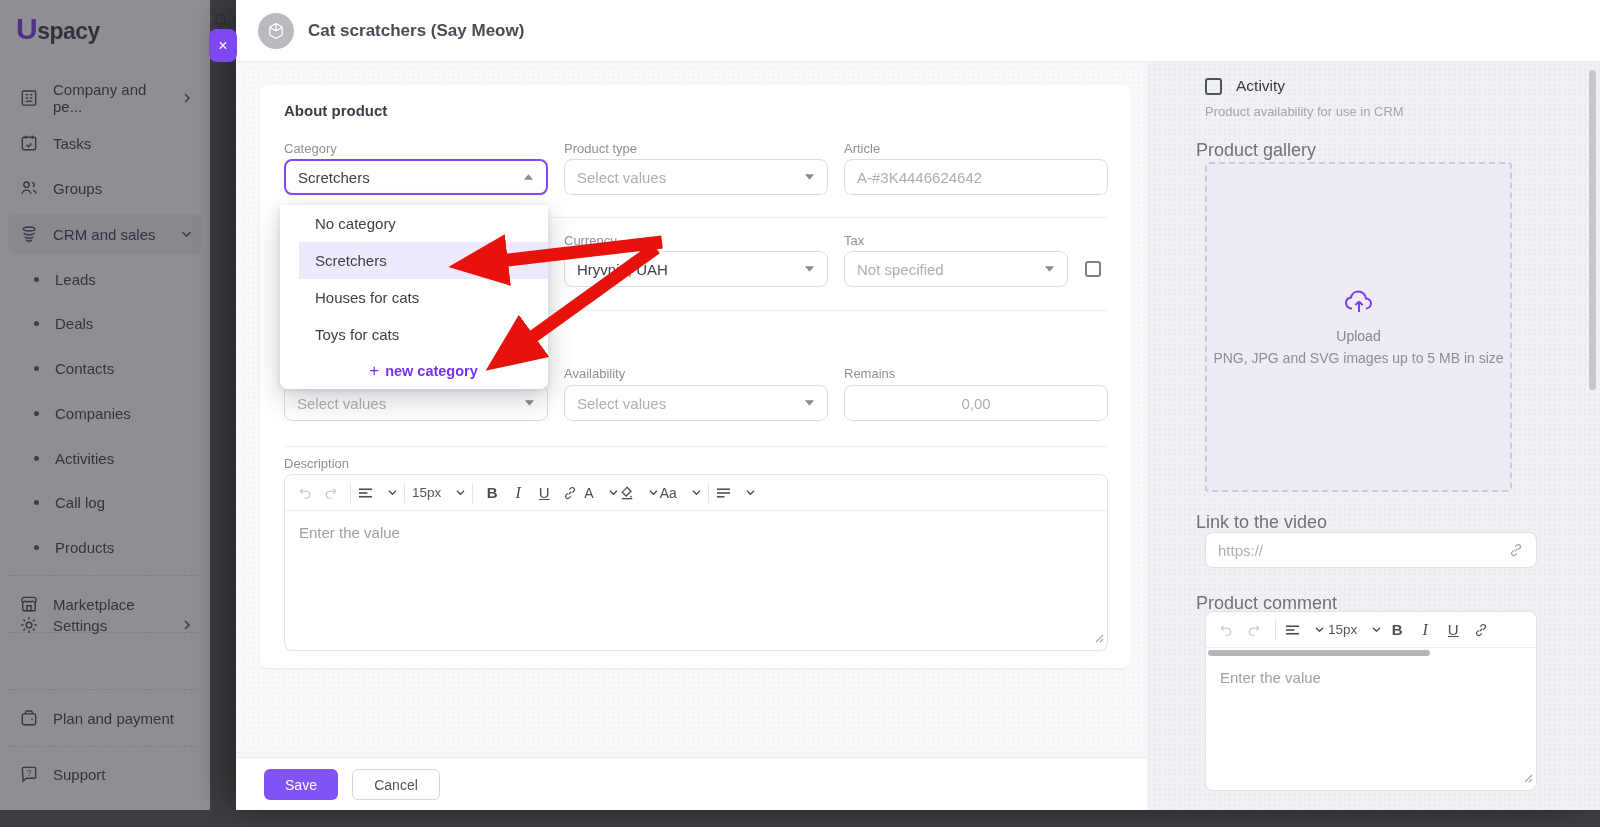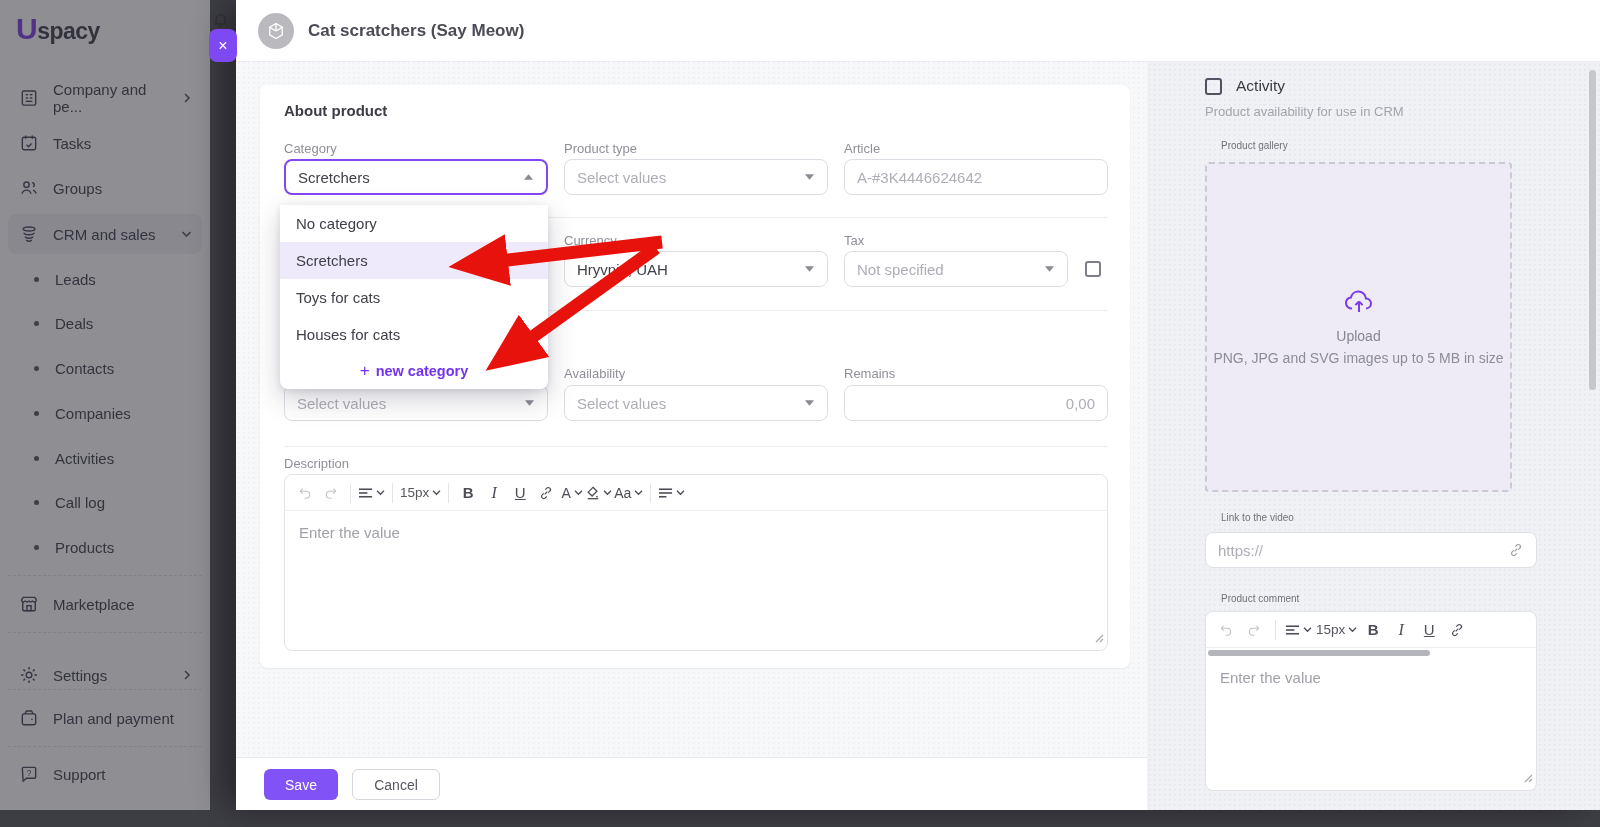--- a/index.html
+++ b/index.html
@@ -44,57 +44,57 @@
   .f-label { position:absolute; font-size:13px; color:#8f9098; }
   .field { position:absolute; height:36px; border:1px solid #dcdde2; border-radius:8px; background:#fff;
     display:flex; align-items:center; padding:0 12px; font-size:15px; cursor:pointer; }
   .field .ph { color:#adaeb6; }
   .field .val { color:#3f4049; }
   .caret { margin-left:auto; display:flex; color:#8a8b93; }
   .divider { position:absolute; left:24px; right:22px; border-top:1px solid #eceef0; }
   .checkbox { position:absolute; width:16px; height:16px; border:2px solid #7e7f88; border-radius:3px; background:#fff; cursor:pointer; }
   input.text-input { outline:none; border:none; width:100%; font-size:15px; color:#3f4049; font-family:"Liberation Sans",sans-serif; background:transparent; }
   input.text-input::placeholder { color:#adaeb6; opacity:1; }
-  .right-align { text-align:right; }
+  .right-align { text-align:center; }
 
   
   .dropdown { position:absolute; left:44px; top:205px; width:268px; background:#fff; z-index:30;
-    border-radius:0 0 8px 8px; box-shadow:0 10px 28px rgba(40,40,70,0.22), 0 2px 6px rgba(40,40,70,0.12); }
+    border-radius:0 0 8px 8px; box-shadow:0 10px 28px rgba(40,40,70,0.22), 0 2px 6px rgba(40,40,70,0.12);padding-left:19px; }
   .dd-option { height:37px; display:flex; align-items:center; padding-left:16px; font-size:15px; color:#3f4049; cursor:pointer; }
   .dd-option.selected { background:#efeafb; }
   .dd-action { height:36px; display:flex; align-items:center; justify-content:center; gap:6px;
     color:#7433f0; font-size:14.5px; font-weight:bold; cursor:pointer; }
   .dd-action .plus { font-size:17px; font-weight:normal; }
 
   
   .editor { position:absolute; background:#fff; border:1px solid #e2e3e8; border-radius:8px; }
   .toolbar { height:36px; display:flex; align-items:center; padding:0 8px; border-bottom:1px solid #eceef0; gap:2px; }
   .tb { display:flex; align-items:center; justify-content:center; min-width:24px; height:26px; color:#4c4d57;
-    font-size:14px; background:none; border:none; cursor:pointer; gap:3px; font-family:"Liberation Sans",sans-serif; }
+    font-size:14px; background:none; border:none; cursor:pointer; gap:15px; font-family:"Liberation Sans",sans-serif; }
   .tb.dis { color:#c3c4ca; }
   .tb b { font-size:15px; }
   .tb i { font-family:"Liberation Serif",serif; font-size:16px; }
   .tb u { font-size:15px; }
   .tb-size { font-size:13.5px; color:#55565e; }
   .tb-sep { width:1px; height:20px; background:#e4e5e9; margin:0 5px; }
   .editor-body { position:relative; padding:13px 14px; font-size:15px; color:#9fa0a8; }
   .resize-h { position:absolute; right:3px; bottom:3px; }
   .hscroll { height:6px; background:#b4b5bb; border-radius:3px; }
 
   
   .footer { position:absolute; left:0; bottom:0; width:911px; height:53px; background:#fff; border-top:1px solid #e9eaee; z-index:14; }
   .btn-save { position:absolute; left:28px; top:11px; width:74px; height:31px; background:#8152f5; color:#fff;
     border:none; border-radius:6px; font-size:14px; cursor:pointer; font-family:"Liberation Sans",sans-serif; }
   .btn-cancel { position:absolute; left:116px; top:11px; width:88px; height:31px; background:#fff; color:#55565f;
     border:1px solid #d6d7dc; border-radius:6px; font-size:14px; cursor:pointer; font-family:Liberation Sans, sans-serif; }
 
   
   .right-panel { position:absolute; left:911px; top:62px; width:453px; bottom:0; background:#f0f1f4;
     background-image:radial-gradient(rgba(99,102,140,0.07) 1px, transparent 1px); background-size:5px 5px; }
-  .rp-label { position:absolute; left:74px; font-size:10px; color:#717179; }
+  .rp-label { position:absolute; left:49px; font-size:18px; color:#717179; }
   .activity-row { position:absolute; left:58px; top:15px; display:flex; align-items:center; gap:14px; }
   .activity-cb { width:17px; height:17px; border:2px solid #515460; border-radius:3px; background:transparent; cursor:pointer; }
   .activity-label { font-size:15.5px; color:#3a3b44; }
   .activity-hint { position:absolute; left:58px; top:42px; font-size:13px; color:#a4a5ad;text-align:right; }
   .gallery-box { position:absolute; left:58px; top:100px; width:307px; height:330px; border:2px dashed #c9cad2;
     border-radius:4px; background:#eeebf6; display:flex; flex-direction:column; align-items:center; justify-content:center;
     gap:6px; cursor:pointer; }
   .upload-title { font-size:14px; color:#85868e; margin-top:8px; }
   .upload-hint { font-size:14px; color:#8c8d95; }
   .video-input { position:absolute; left:58px; top:470px; width:332px; height:36px; background:#fff;
@@ -203,21 +203,21 @@
     <span class="mi-icon">
         <svg width="20" height="20" viewBox="0 0 24 24" fill="none" stroke="currentColor" stroke-width="1.7">
           <path d="M4.5 9.5V19a1 1 0 001 1h13a1 1 0 001-1V9.5"></path>
           <path d="M3.5 6.5L5 4h14l1.5 2.5c.6 1.2-.3 3-2.1 3-1.2 0-2-.7-2.2-1.5-.2.8-1.1 1.5-2.2 1.5s-2-.7-2.2-1.5c-.2.8-1.1 1.5-2.2 1.5s-2-.7-2.2-1.5C7.2 8.8 6.4 9.5 5.2 9.5c-1.8 0-2.6-1.8-1.7-3z"></path>
           <rect x="9.5" y="14" width="5" height="6"></rect>
         </svg>
       </span>
     <span>Marketplace</span>
   </div>
   <div class="sb-divider" style="top:632px"></div>
-  <div class="menu-item" style="top:655px">
+  <div class="menu-item" style="top:605px">
     <span class="mi-icon">
         <svg width="20" height="20" viewBox="0 0 24 24" fill="none" stroke="currentColor" stroke-width="1.7">
           <circle cx="12" cy="12" r="3.4"></circle>
           <path d="M12 2.5v3M12 18.5v3M2.5 12h3M18.5 12h3M5.3 5.3l2.1 2.1M16.6 16.6l2.1 2.1M18.7 5.3l-2.1 2.1M7.4 16.6l-2.1 2.1"></path>
         </svg>
       </span>
     <span>Settings</span>
     <span class="mi-chev">
         <svg width="10" height="10" viewBox="0 0 10 10" fill="none" stroke="currentColor" stroke-width="1.6">
           <polyline points="3,1 7,5 3,9"></polyline>
@@ -520,22 +520,22 @@
       <span class="resize-h"><svg width="9" height="9" viewBox="0 0 9 9" stroke="#a9aab1" stroke-width="1.2">
             <line x1="1" y1="8" x2="8" y2="1"></line>
             <line x1="5" y1="8" x2="8" y2="5"></line>
           </svg></span>
     </div>
   </div>
 
   <div class="dropdown">
     <div class="dd-option">No category</div>
     <div class="dd-option selected">Scretchers</div>
+    <div class="dd-option">Houses for cats</div>
     <div class="dd-option">Toys for cats</div>
-    <div class="dd-option">Houses for cats</div>
     <div class="dd-action">
       <span class="plus">+</span>
       <span>new category</span>
     </div>
   </div>
 
   <footer class="footer">
     <button class="btn-save">Save</button>
     <button class="btn-cancel">Cancel</button>
   </footer>

